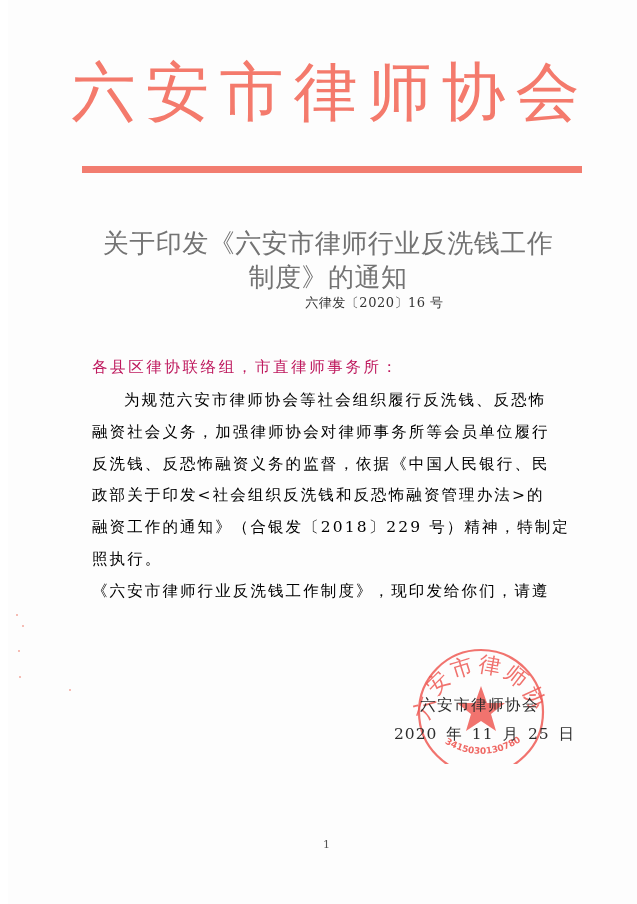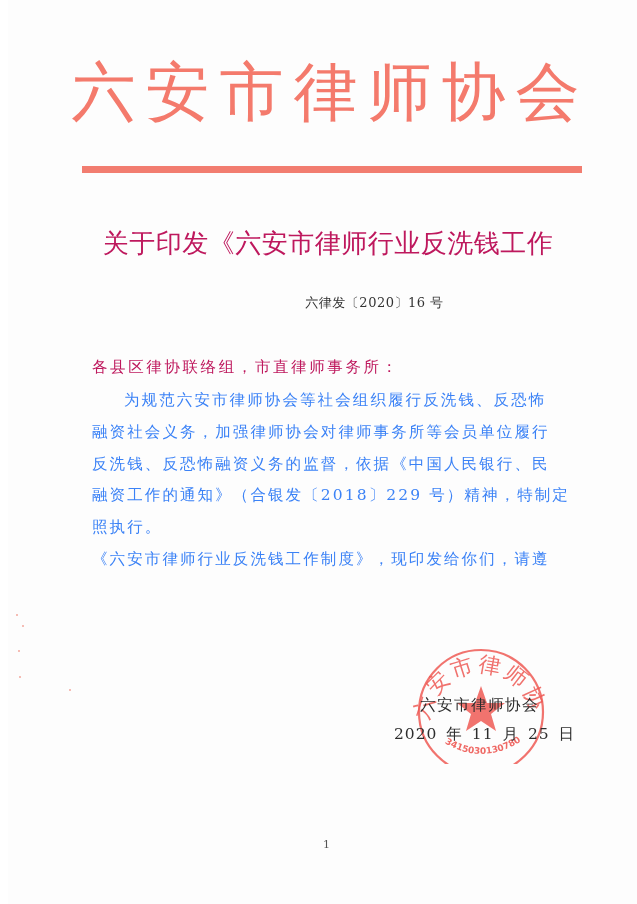--- a/index.html
+++ b/index.html
@@ -44,21 +44,21 @@
     }
     .doc-title {
       position: absolute;
       left: 70px;
       width: 500px;
       top: 226px;
       text-align: center;
       font-family: "DejaVu Sans", "Liberation Sans", sans-serif;
       font-size: 26px;
       line-height: 34px;
-      color: #be185d;
+      color: #737373;
       letter-spacing: 0.5px;
     }
     .doc-number {
       position: absolute;
       left: 0; width: 637px;
       top: 294px;
       text-align: center;
       font-size: 13px;
       color: #333;
       letter-spacing: 0.5px;
@@ -73,21 +73,21 @@
       color: #be185d;
     }
     .body-text {
       position: absolute;
       left: 84px;
       top: 385px;
       width: 456px;
       font-size: 15.5px;
       line-height: 31.8px;
       letter-spacing: 2.1px;
-      color: #3b82f6;
+      color: #000000;
       text-align: justify;
     }
     .body-text .line {
       display: block;
       white-space: nowrap;
     }
     .body-text .indent {
       padding-left: 32px;
     }
     .seal {
@@ -132,30 +132,32 @@
 </head>
 <body>
 
 <div class="page">
 
   <div class="org-header">六安市律师协会</div>
   <div class="red-rule"></div>
 
   <div class="doc-title">
     <div>关于印发《六安市律师行业反洗钱工作</div>
+    <div>制度》的通知</div>
   </div>
 
   <div class="doc-number">六律发〔2020〕16 号</div>
 
   <div class="salutation">各县区律协联络组，市直律师事务所：</div>
 
   <div class="body-text">
     <span class="line indent">为规范六安市律师协会等社会组织履行反洗钱、反恐怖</span>
     <span class="line">融资社会义务，加强律师协会对律师事务所等会员单位履行</span>
     <span class="line">反洗钱、反恐怖融资义务的监督，依据《中国人民银行、民</span>
+    <span class="line">政部关于印发&lt;社会组织反洗钱和反恐怖融资管理办法&gt;的</span>
     <span class="line">融资工作的通知》（合银发〔2018〕229 号）精神，特制定</span>
     <span class="line">照执行。</span>
     <span class="line">《六安市律师行业反洗钱工作制度》，现印发给你们，请遵</span>
   </div>
 
   <svg class="seal" viewBox="0 0 150 124" xmlns="http://www.w3.org/2000/svg">
     <defs>
       <path id="sealArc" d="M 24 84 A 52 52 0 1 1 128 84" fill="none"></path>
       <path id="codeArc" d="M 35 100 Q 76 128 118 100" fill="none"></path>
     </defs>

